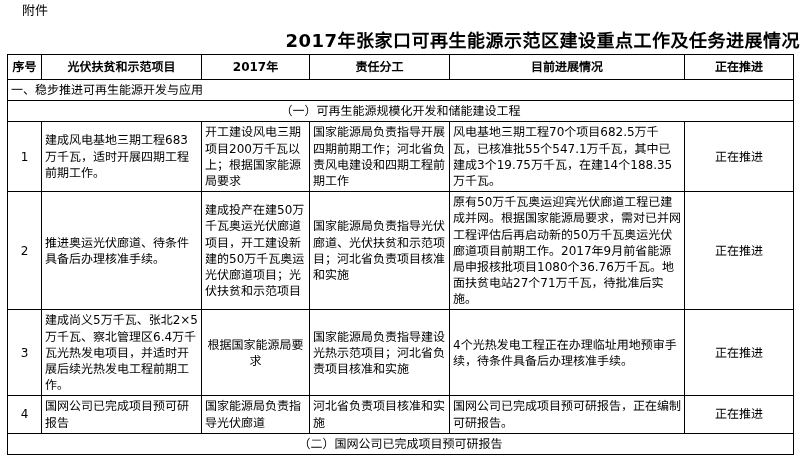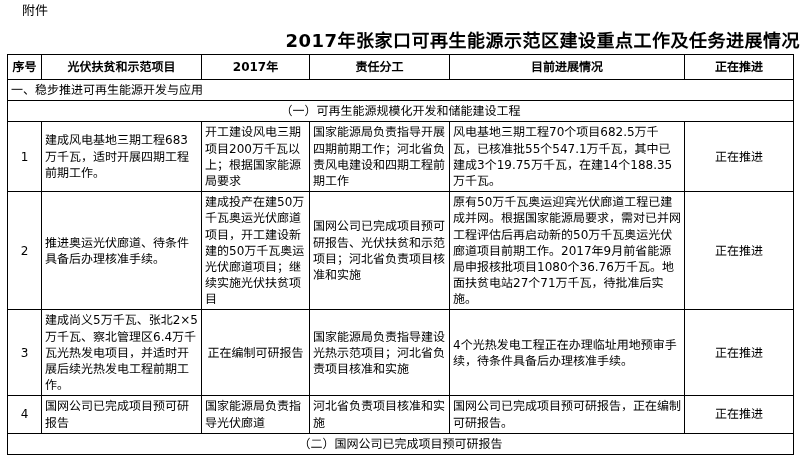--- a/index.html
+++ b/index.html
@@ -126,30 +126,30 @@
         <td class="c-body">建成风电基地三期工程683万千瓦，适时开展四期工程前期工作。</td>
         <td class="c-body">开工建设风电三期项目200万千瓦以上；根据国家能源局要求</td>
         <td class="c-body">国家能源局负责指导开展四期前期工作；河北省负责风电建设和四期工程前期工作</td>
         <td class="c-body">风电基地三期工程70个项目682.5万千瓦，已核准批55个547.1万千瓦，其中已建成3个19.75万千瓦，在建14个188.35万千瓦。</td>
         <td class="c-center">正在推进</td>
       </tr>
 
       <tr>
         <td class="c-no">2</td>
         <td class="c-body">推进奥运光伏廊道、待条件具备后办理核准手续。</td>
-        <td class="c-body">建成投产在建50万千瓦奥运光伏廊道项目，开工建设新建的50万千瓦奥运光伏廊道项目；继续实施光伏扶贫项目</td>
-        <td class="c-body">国网公司已完成项目预可研报告、光伏扶贫和示范项目；河北省负责项目核准和实施</td>
+        <td class="c-body">建成投产在建50万千瓦奥运光伏廊道项目，开工建设新建的50万千瓦奥运光伏廊道项目；光伏扶贫和示范项目</td>
+        <td class="c-body">国家能源局负责指导光伏廊道、光伏扶贫和示范项目；河北省负责项目核准和实施</td>
         <td class="c-body">原有50万千瓦奥运迎宾光伏廊道工程已建成并网。根据国家能源局要求，需对已并网工程评估后再启动新的50万千瓦奥运光伏廊道项目前期工作。2017年9月前省能源局申报核批项目1080个36.76万千瓦。地面扶贫电站27个71万千瓦，待批准后实施。</td>
         <td class="c-center">正在推进</td>
       </tr>
 
       <tr>
         <td class="c-no">3</td>
         <td class="c-body">建成尚义5万千瓦、张北2×5万千瓦、察北管理区6.4万千瓦光热发电项目，并适时开展后续光热发电工程前期工作。</td>
-        <td class="c-center">正在编制可研报告</td>
+        <td class="c-center">根据国家能源局要求</td>
         <td class="c-body">国家能源局负责指导建设光热示范项目；河北省负责项目核准和实施</td>
         <td class="c-body">4个光热发电工程正在办理临址用地预审手续，待条件具备后办理核准手续。</td>
         <td class="c-center">正在推进</td>
       </tr>
 
       <tr>
         <td class="c-no">4</td>
         <td class="c-body">国网公司已完成项目预可研报告</td>
         <td class="c-body">国家能源局负责指导光伏廊道</td>
         <td class="c-body">河北省负责项目核准和实施</td>

